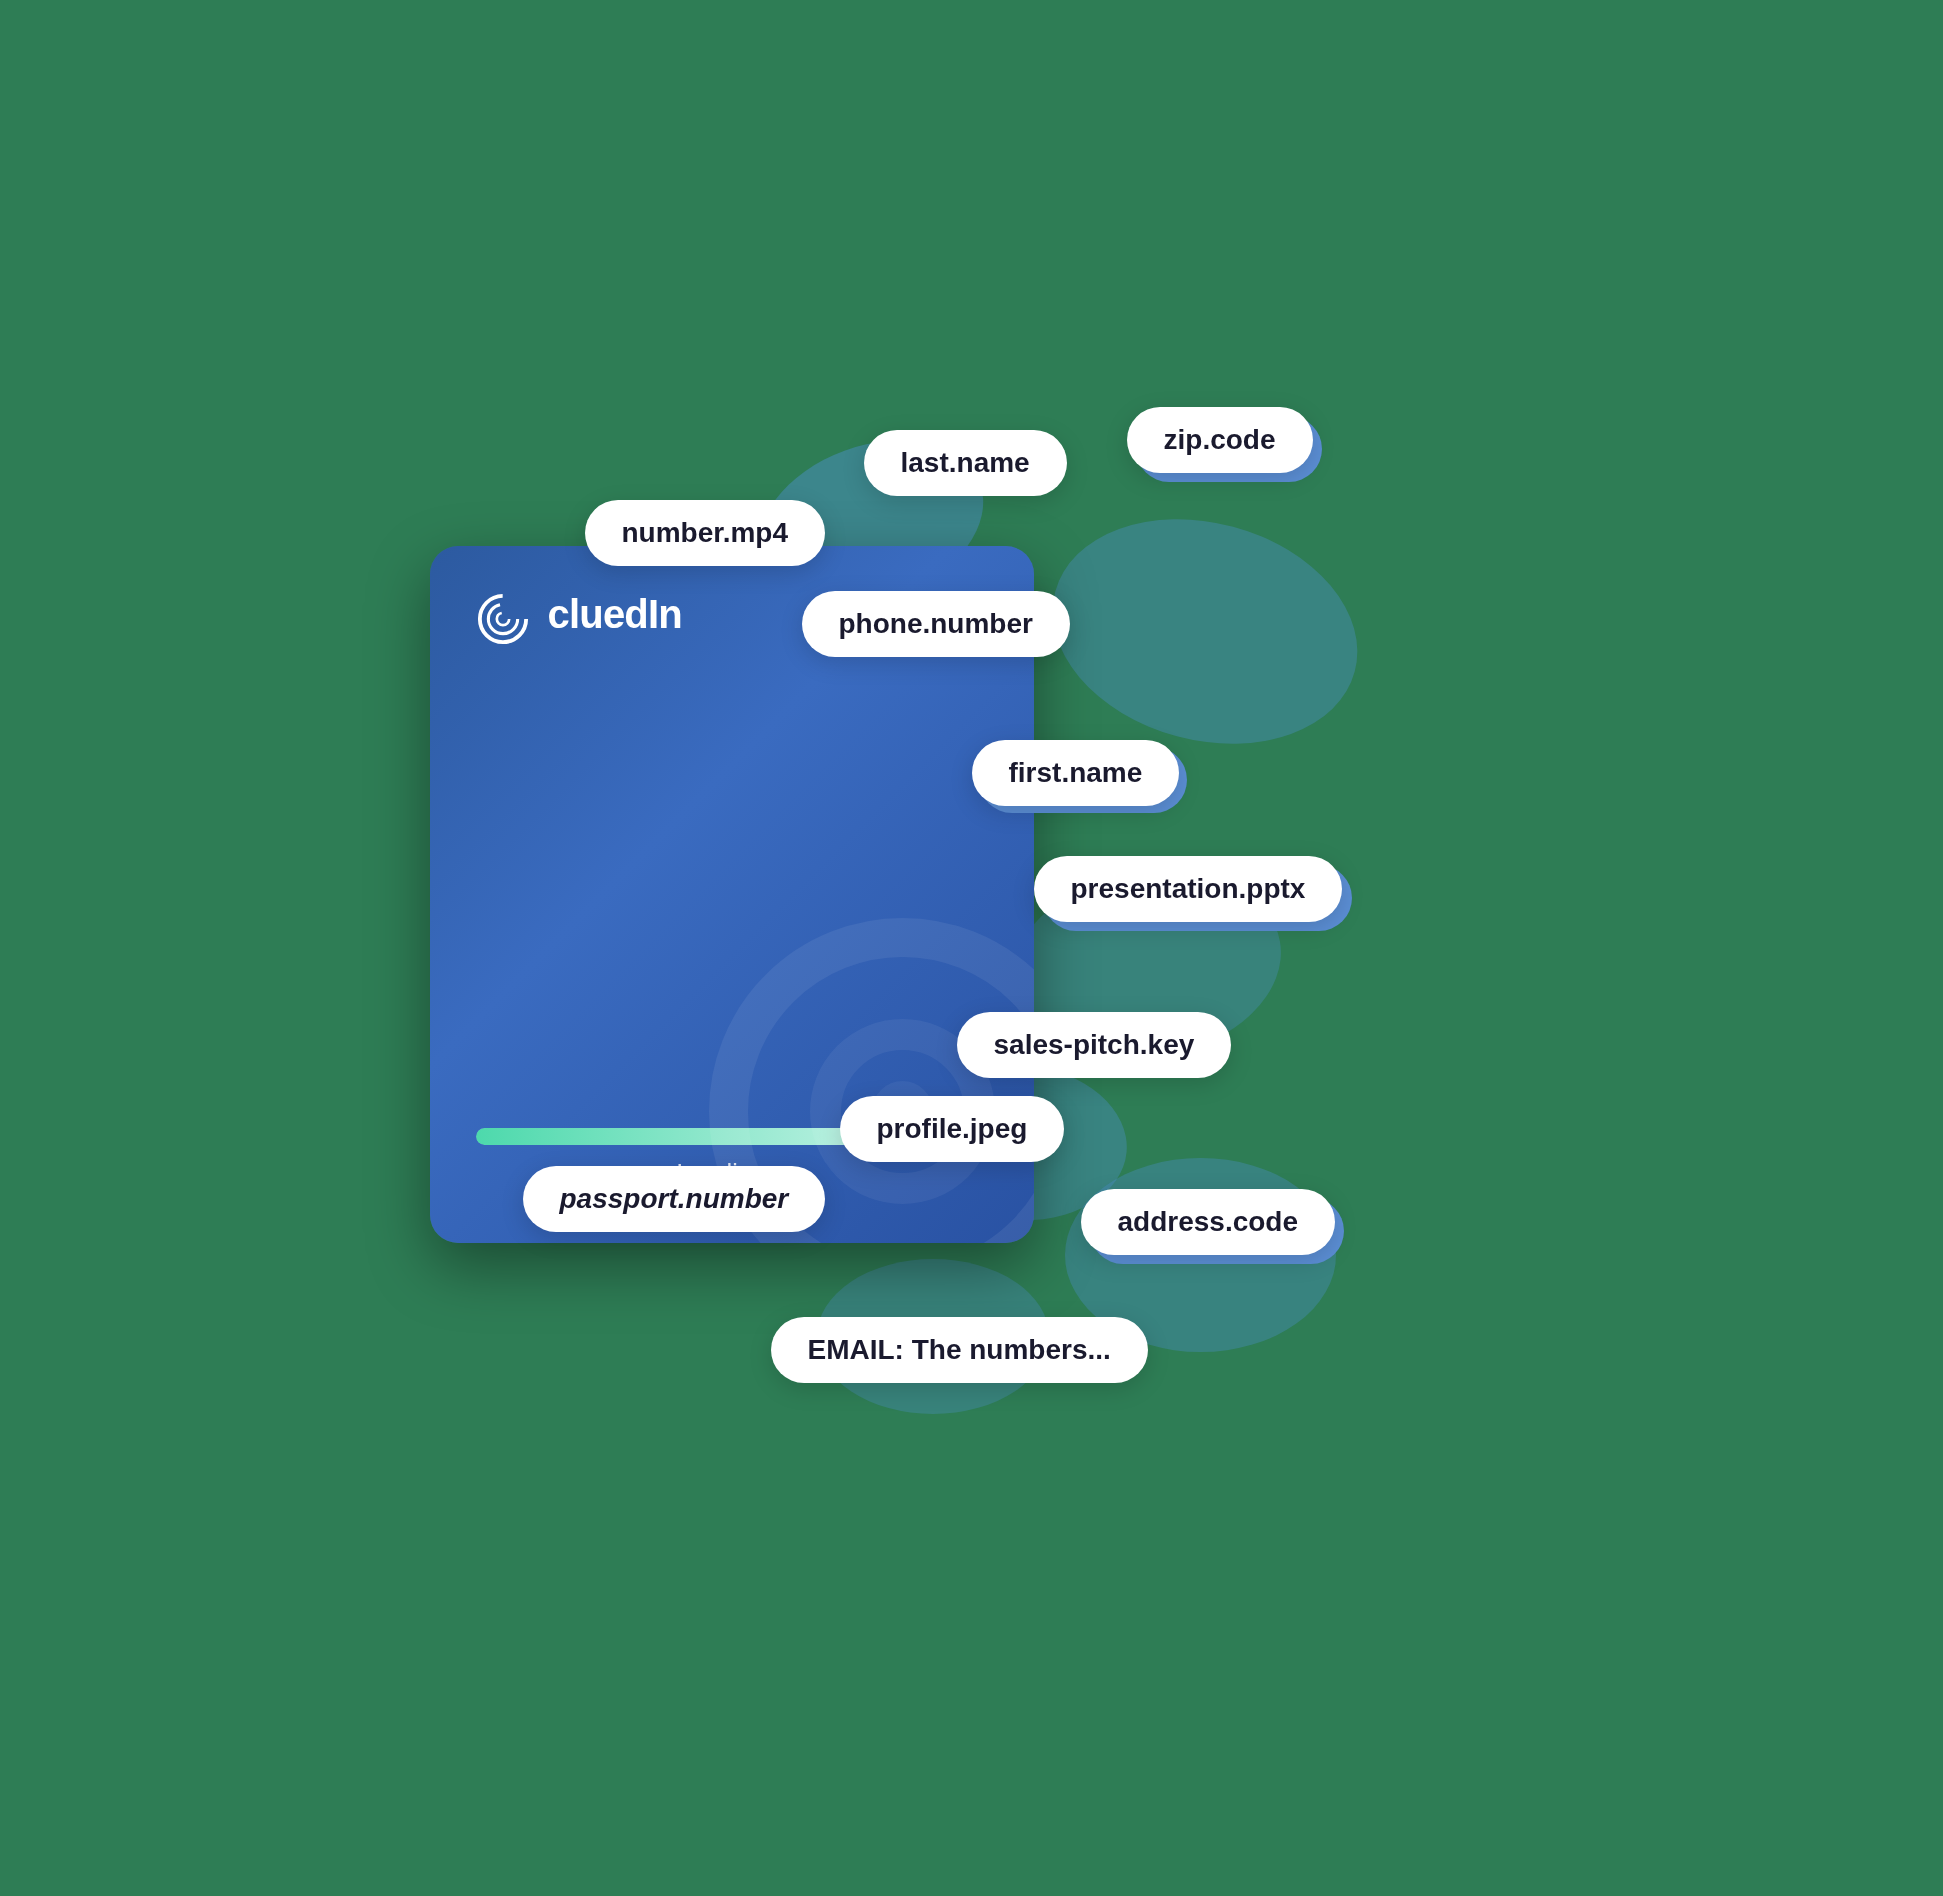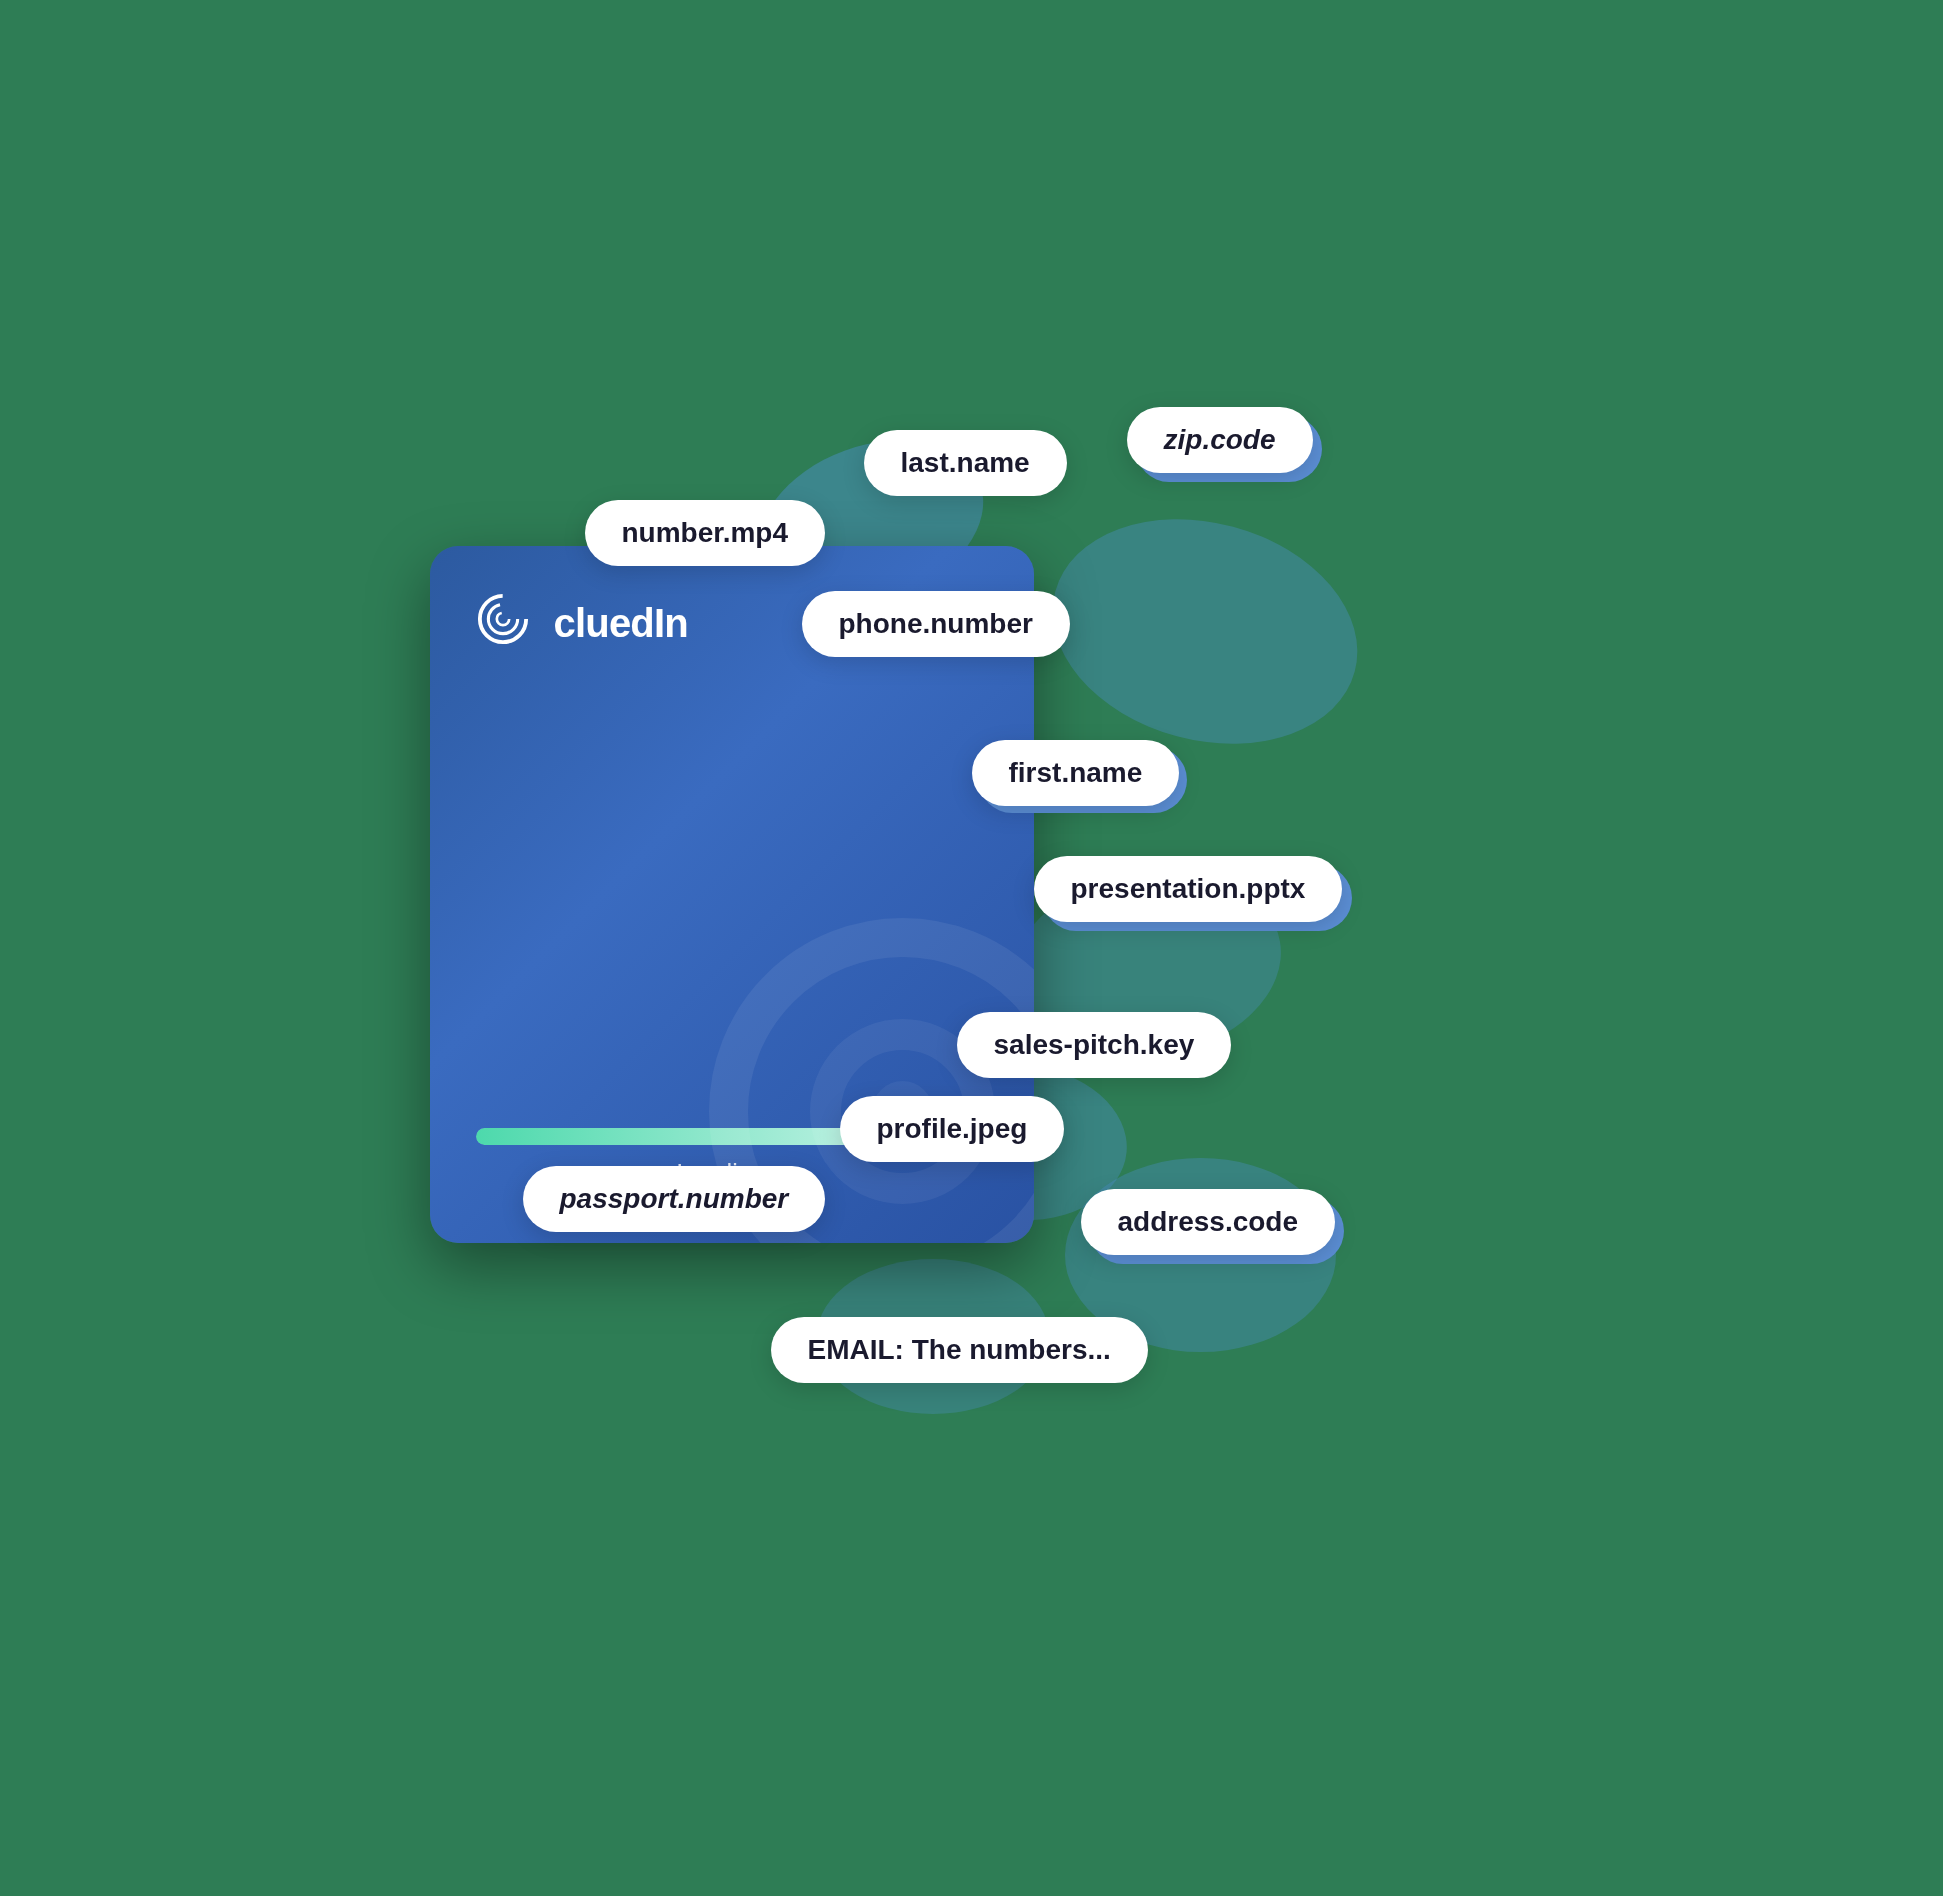--- a/index.html
+++ b/index.html
@@ -65,22 +65,22 @@
       left: 124px;
       right: 124px;
       bottom: 124px;
       border: 23px solid rgba(255,255,255,0.05);
       border-radius: 50%;
     }
 
     
     .logo-area {
       display: flex;
-      align-items: flex-end;
-      gap: 24px;
+      align-items: flex-start;
+      gap: 18px;
       margin-bottom: auto;
     }
 
     .logo-icon {
       width: 54px;
       height: 54px;
     }
 
     .logo-text {
       color: white;
@@ -215,21 +215,21 @@
 
   <div class="pill pill-intro-mp4">
     <span>number.mp4</span>
   </div>
 
   <div class="pill pill-last-name">
     <span>last.name</span>
   </div>
 
   <div style="position:absolute; top:0px; left:697px;">
-    <div style="position:relative; display:inline-block;font-style:italic;">
+    <div style="position:relative; display:inline-block;">
       <div style="position:absolute; top:9.3px; left:9.3px; right:-9.3px; bottom:-9.3px; background:#5b8ed4; border-radius:43px;"></div>
       <div class="pill" style="position:relative;">
         <span>zip.code</span>
       </div>
     </div>
   </div>
 
   <div class="pill pill-phone-number">
     <span>phone.number</span>
   </div>

